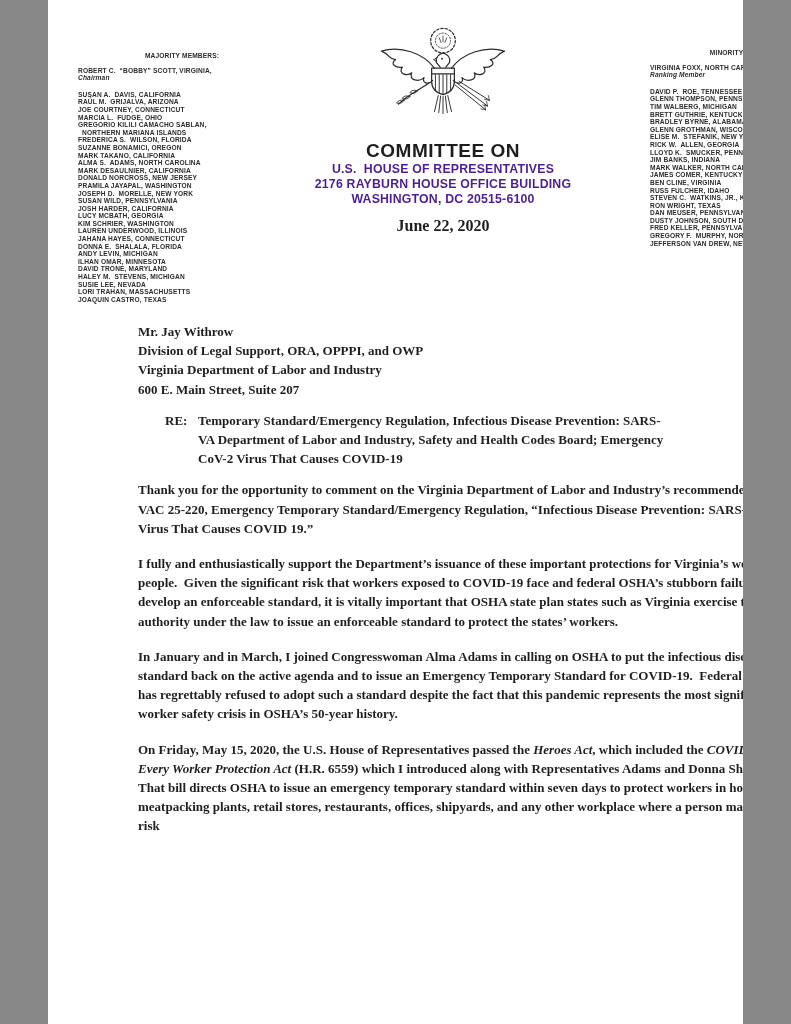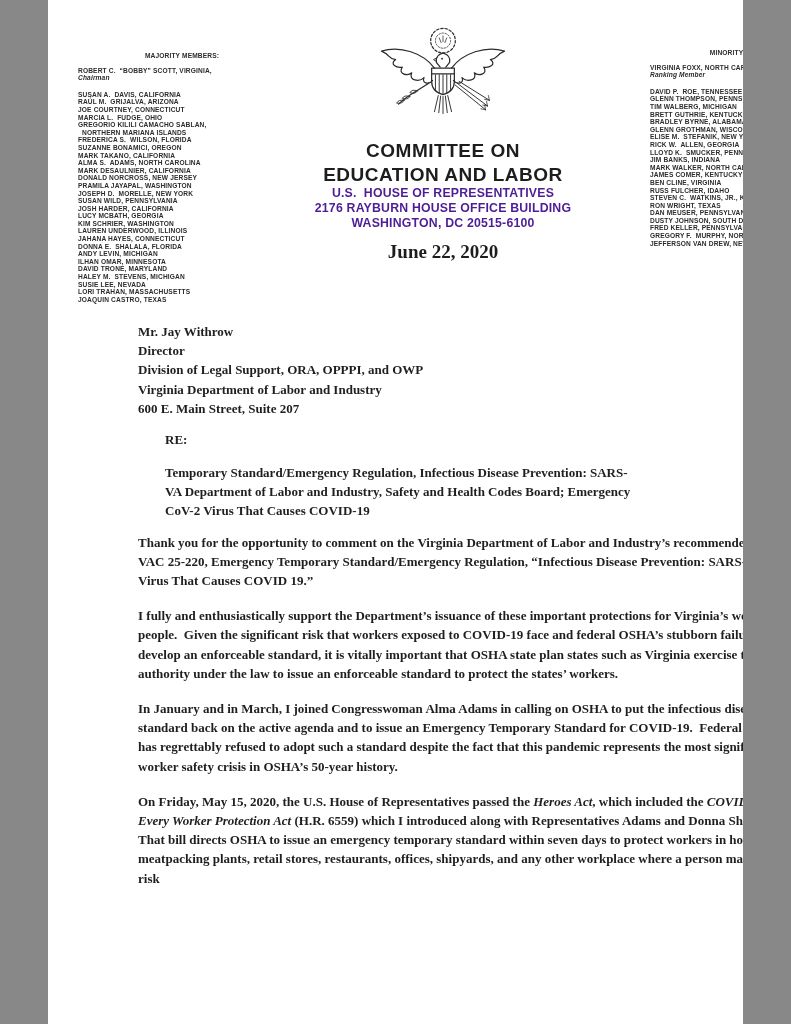--- a/index.html
+++ b/index.html
@@ -39,29 +39,29 @@
     font-size:19px;line-height:22px;letter-spacing:.5px;
     color:#1d1d1d;margin-top:2px;white-space:pre;
   }
   .head-sub{
     font-family:"Liberation Sans",sans-serif;
     font-size:12.3px;line-height:15px;letter-spacing:.2px;
     color:#4c1d95;white-space:pre;
   }
   .head-date{
     font-family:"Liberation Serif",serif;
-    font-size:19px;margin-top:10px;color:#1d1d1d;white-space:pre;
+    font-size:16px;margin-top:10px;color:#1d1d1d;white-space:pre;
   }
   
   .letter{
     position:absolute;top:322px;left:90px;width:654px;
     font-size:13px;line-height:19.2px;
   }
   .recipient-line{white-space:pre;}
-  .re-block{display:flex;margin:12px 0 12px 27px;flex-direction:column;}
+  .re-block{display:flex;margin:12px 0 12px 27px;}
   .re-label{width:33px;flex:0 0 33px;white-space:pre;}
   .re-line{white-space:pre;}
   .salutation{margin:12px 0 16px 0;white-space:pre;}
   .para{margin:0 0 16px 0;white-space:pre-wrap;}
   .it{font-style:italic;}
 </style>
 </head>
 <body>
 
 <div class="page">
@@ -157,31 +157,29 @@
 
           <path d="M60,62 C48,70 38,74 28,84"></path>
           <path d="M48,70 q-6,-2 -8,2 q6,2 8,-2 M40,76 q-6,-2 -8,2 q6,2 8,-2 M34,80 q-6,-1 -8,3 q6,1 8,-3" stroke-width="0.9"></path>
 
           <path d="M90,62 L122,86 M92,60 L124,80 M88,64 L120,90" stroke-width="1"></path>
           <path d="M122,86 l-5,-1 M122,86 l-1,-5 M124,80 l-5,-1 M124,80 l-1,-5 M120,90 l-5,-1 M120,90 l-1,-5" stroke-width="0.8"></path>
         </g>
       </svg>
     </div>
     <div class="committee-name">COMMITTEE ON</div>
-    <div class="committee-name">EDUCATION AND LABOR</div>
     <div class="head-sub">U.S.  HOUSE OF REPRESENTATIVES</div>
     <div class="head-sub">2176 RAYBURN HOUSE OFFICE BUILDING</div>
     <div class="head-sub">WASHINGTON, DC 20515-6100</div>
     <div class="head-date">June 22, 2020</div>
   </div>
 
   <div class="letter">
     <div class="recipient">
         <div class="recipient-line">Mr. Jay Withrow</div>
-        <div class="recipient-line">Director</div>
         <div class="recipient-line">Division of Legal Support, ORA, OPPPI, and OWP</div>
         <div class="recipient-line">Virginia Department of Labor and Industry</div>
         <div class="recipient-line">600 E. Main Street, Suite 207</div>
       </div>
 
     <div class="re-block">
       <span class="re-label">RE:</span>
       <div class="re-lines">
           <div class="re-line">Temporary Standard/Emergency Regulation, Infectious Disease Prevention: SARS-</div>
           <div class="re-line">VA Department of Labor and Industry, Safety and Health Codes Board; Emergency</div>

